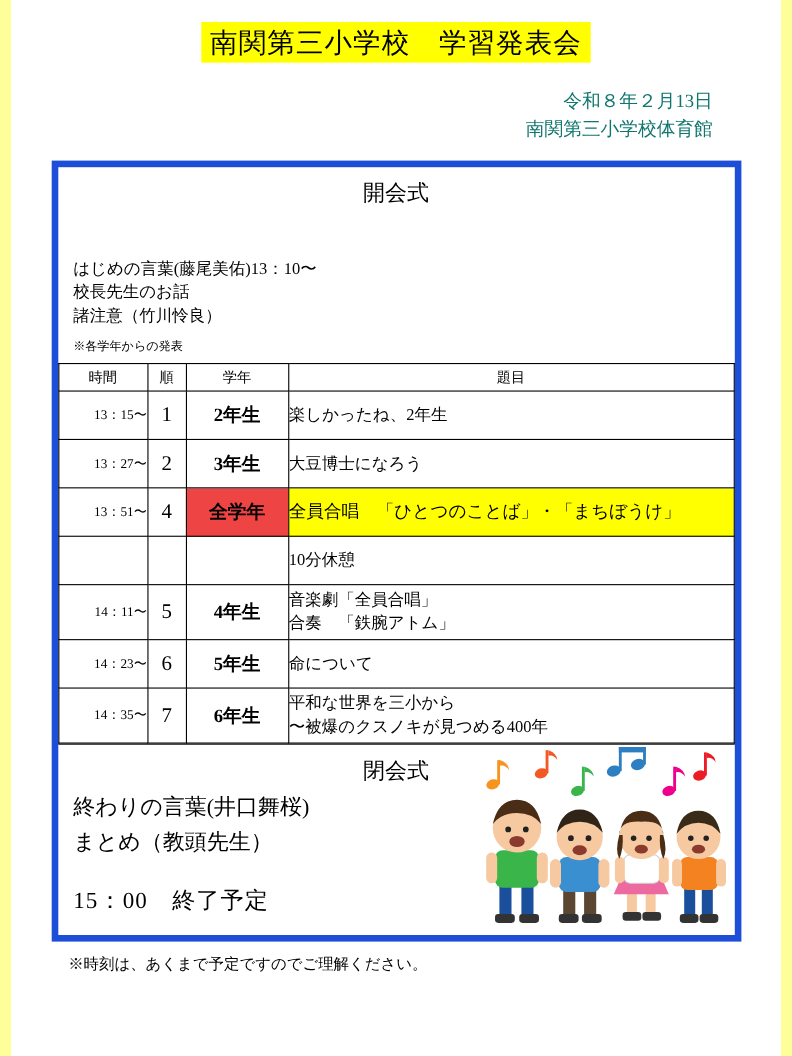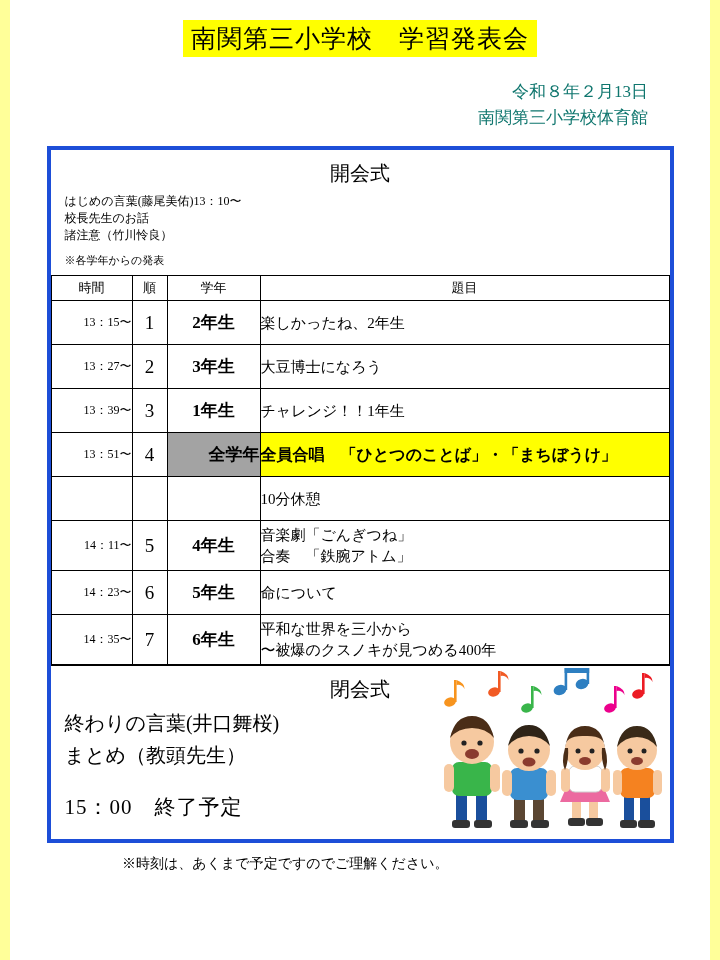--- a/index.html
+++ b/index.html
@@ -40,32 +40,33 @@
     margin-top: 22px;
     padding-right: 62px;
     font-size: 17px;
     line-height: 1.55;
     color: #0f766e;
   }
   .frame {
     position: relative;
     margin: 14px auto 0 auto;
     width: 627px;
-    border: 4px solid #1d4ed8;
+    border: 6px solid #1d4ed8;
     box-sizing: border-box;
   }
   .section-head {
     text-align: center;
     font-size: 20px;
     padding: 10px 0 6px 0;
   }
   .open-lines {
     padding: 0 0 6px 14px;
-    font-size: 12px;
+    font-size: 15px;
     line-height: 1.45;
+    margin-top: 40px;
   }
   .note-small {
     font-size: 11px;
     padding: 2px 0 8px 14px;
     line-height: 1.3;
   }
   table.program {
     width: 100%;
     border-collapse: collapse;
     table-layout: fixed;
@@ -82,22 +83,22 @@
     text-align: center;
   }
   .c-time { width: 80px; text-align: right; font-size: 12px; padding-bottom: 4px; }
   .c-no   { width: 34px; text-align: center; font-size: 19px; }
   .c-grade{ width: 92px; text-align: center; font-size: 17px; font-weight: bold; }
   .c-title{ font-size: 15px; padding-left: 8px; line-height: 1.35; }
   tr.row { height: 44px; }
   tr.row.tall { height: 50px; }
   tr.row.break td { height: 36px; margin-top: 27px; }
   .hl { background: #ffff00; }
-  .c-title.hl { font-weight: bold; font-size: 16px; margin-left: 32px; }
-  .c-grade.hl { background: #a3a3a3; text-align: right; }
+  .c-title.hl { font-weight: normal; font-size: 16px; margin-left: 32px; }
+  .c-grade.hl { background: #ef4444; }
   .title-sub { display:block; }
   .closing {
     position: relative;
     border-top: 1px solid #000;
   }
   .closing-head {
     text-align: center;
     font-size: 20px;
     padding: 10px 0 4px 0;
   }
@@ -113,23 +114,22 @@
   }
   .kids {
     position: absolute;
     right: 8px;
     top: 2px;
     width: 230px;
     height: 180px;
   }
   .footnote {
     margin-top: 12px;
-    padding-left: 72px;
+    padding-left: 52px;
     font-size: 14px;
-    margin-left: 40px;
   }
 </style>
 </head>
 <body>
 
 <div class="page">
 
   <div class="title-wrap">
     <span class="title">南関第三小学校　学習発表会</span>
   </div>
@@ -165,43 +165,37 @@
           <td class="c-grade">2年生</td>
           <td class="c-title">楽しかったね、2年生</td>
         </tr>
         <tr class="row">
           <td class="c-time">13：27〜</td>
           <td class="c-no">2</td>
           <td class="c-grade">3年生</td>
           <td class="c-title">大豆博士になろう</td>
         </tr>
         <tr class="row">
-          <td class="c-time">13：39〜</td>
-          <td class="c-no">3</td>
-          <td class="c-grade">1年生</td>
-          <td class="c-title">チャレンジ！！1年生</td>
-        </tr>
-        <tr class="row">
           <td class="c-time">13：51〜</td>
           <td class="c-no">4</td>
           <td class="c-grade hl">全学年</td>
           <td class="c-title hl">全員合唱　「ひとつのことば」・「まちぼうけ」</td>
         </tr>
         <tr class="row break">
           <td class="c-time"></td>
           <td class="c-no"></td>
           <td class="c-grade"></td>
           <td class="c-title">10分休憩</td>
         </tr>
         <tr class="row tall">
           <td class="c-time">14：11〜</td>
           <td class="c-no">5</td>
           <td class="c-grade">4年生</td>
           <td class="c-title">
-            <span class="title-sub">音楽劇「ごんぎつね」</span>
+            <span class="title-sub">音楽劇「全員合唱」</span>
             <span class="title-sub">合奏　「鉄腕アトム」</span>
           </td>
         </tr>
         <tr class="row">
           <td class="c-time">14：23〜</td>
           <td class="c-no">6</td>
           <td class="c-grade">5年生</td>
           <td class="c-title">命について</td>
         </tr>
         <tr class="row tall">

